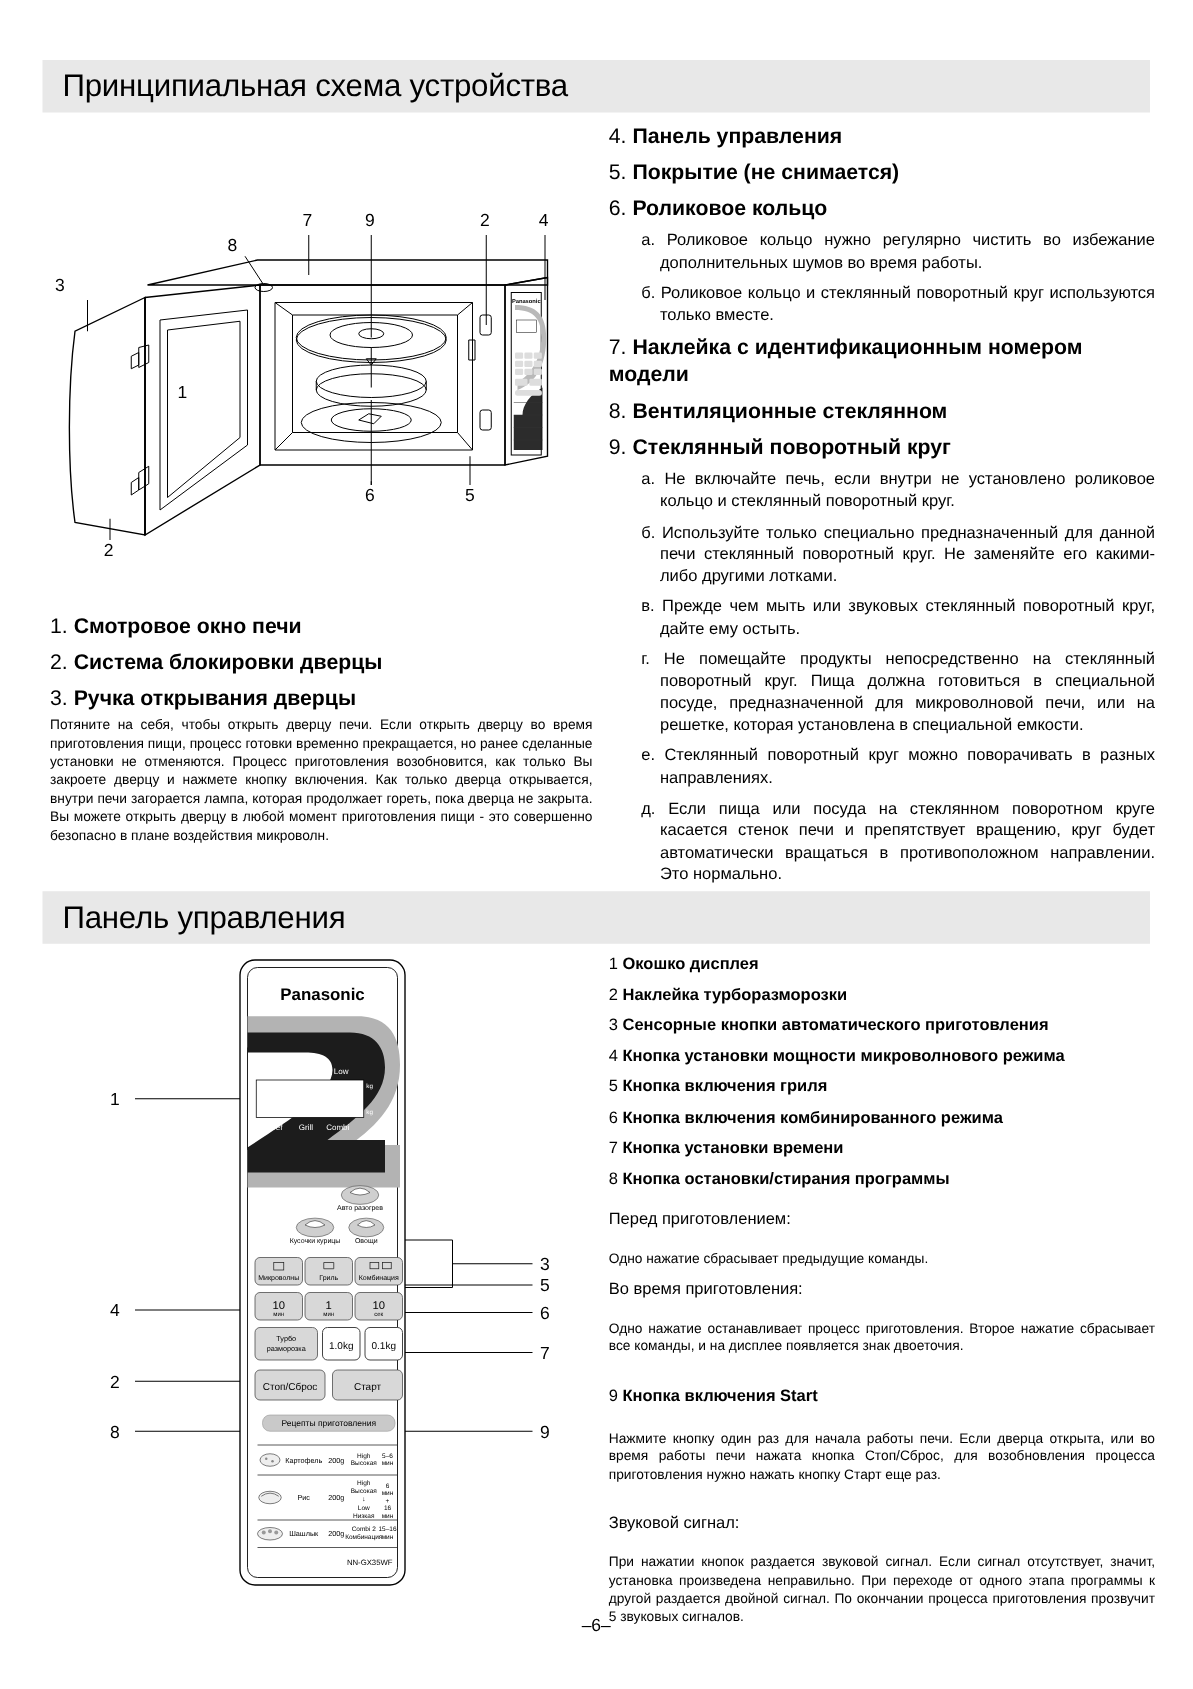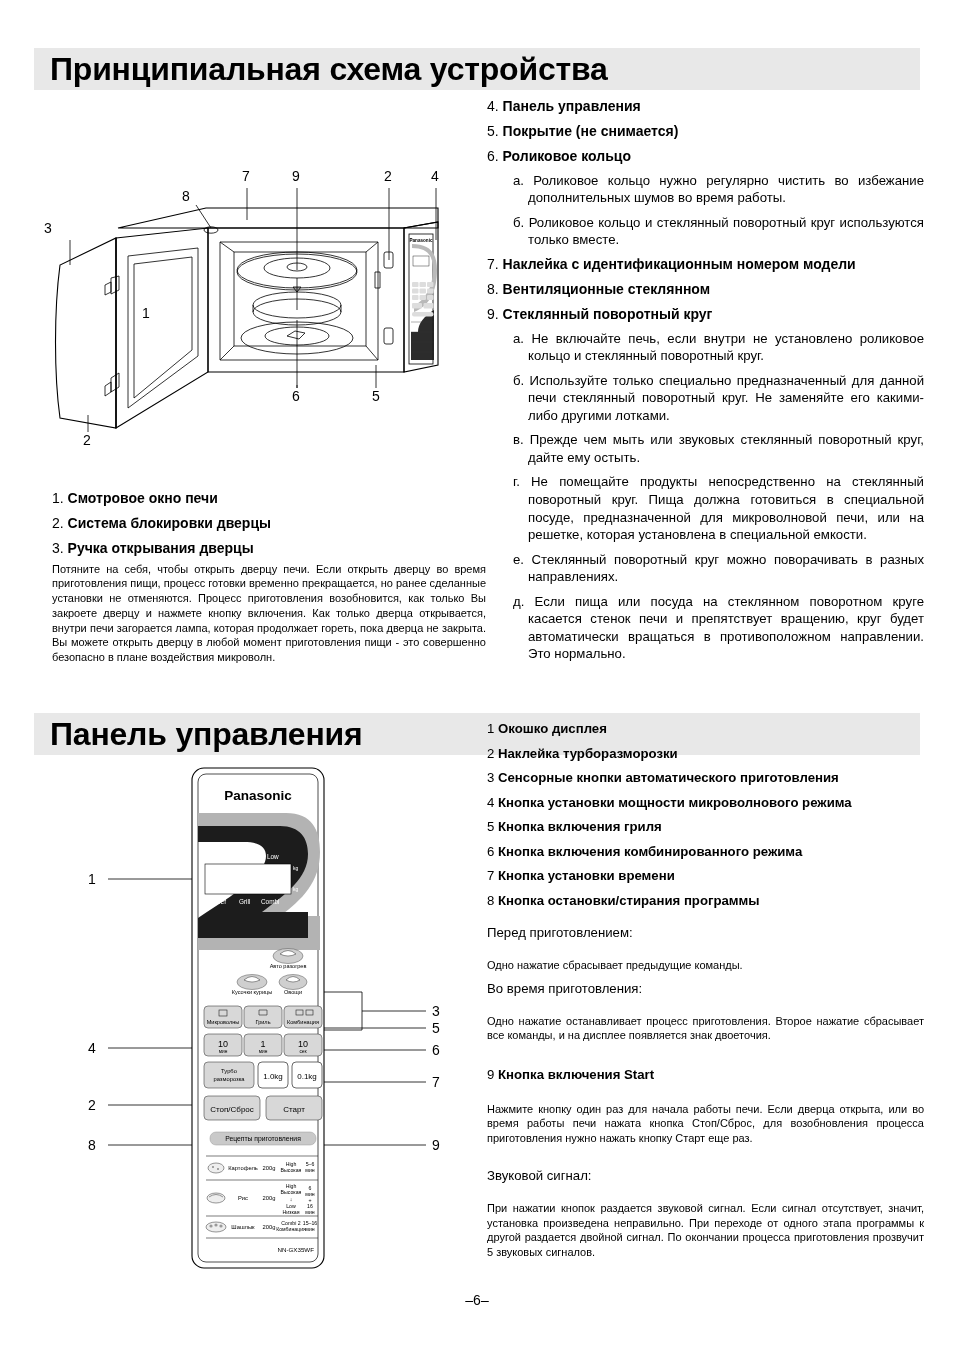--- a/index.html
+++ b/index.html
@@ -27,34 +27,34 @@
   .section-header {
     position: absolute;
     background: #e8e8e8;
     height: 42px;
     display: flex;
     align-items: center;
     padding-left: 16px;
     box-sizing: border-box;
   }
   .section-header .title {
-    font-size: 32px;
-    font-weight: bold;
+    font-size: 25px;
+    font-weight: normal;
     letter-spacing: -0.2px;
   }
   #hdr1 { left: 34px; top: 48px; width: 886px; }
   #hdr2 { left: 34px; top: 713px; width: 886px; }
 
   
-  .col-left  { position: absolute; left: 52px;  width: 434px; }
+  .col-left  { position: absolute; left: 40px;  width: 434px; }
   .col-right { position: absolute; left: 487px; width: 437px; }
 
   
   .num-item {
-    font-size: 14px;
+    font-size: 17px;
     margin-bottom: 7px;
     line-height: 1.28;
   }
   .num-item .n { font-weight: normal; }
   .num-item .t { font-weight: bold; }
 
   .sub-item {
     font-size: 13.2px;
     line-height: 1.33;
     margin: 0 0 7px 26px;
@@ -513,21 +513,21 @@
     <span class="cp-callout" style="left:8px;  top:337px;">2</span>
     <span class="cp-callout" style="left:8px;  top:377px;">8</span>
 
     <span class="cp-callout" style="left:352px; top:243px;">3</span>
     <span class="cp-callout" style="left:352px; top:260px;">5</span>
     <span class="cp-callout" style="left:352px; top:282px;">6</span>
     <span class="cp-callout" style="left:352px; top:314px;">7</span>
     <span class="cp-callout" style="left:352px; top:377px;">9</span>
   </div>
 
-  <div class="col-right" style="top:721px;">
+  <div class="col-right" style="top:763px;">
     <div class="cp-item">
       <span class="n">1</span>
       <span>Окошко дисплея</span>
     </div>
     <div class="cp-item">
       <span class="n">2</span>
       <span>Наклейка турборазморозки</span>
     </div>
     <div class="cp-item">
       <span class="n">3</span>

